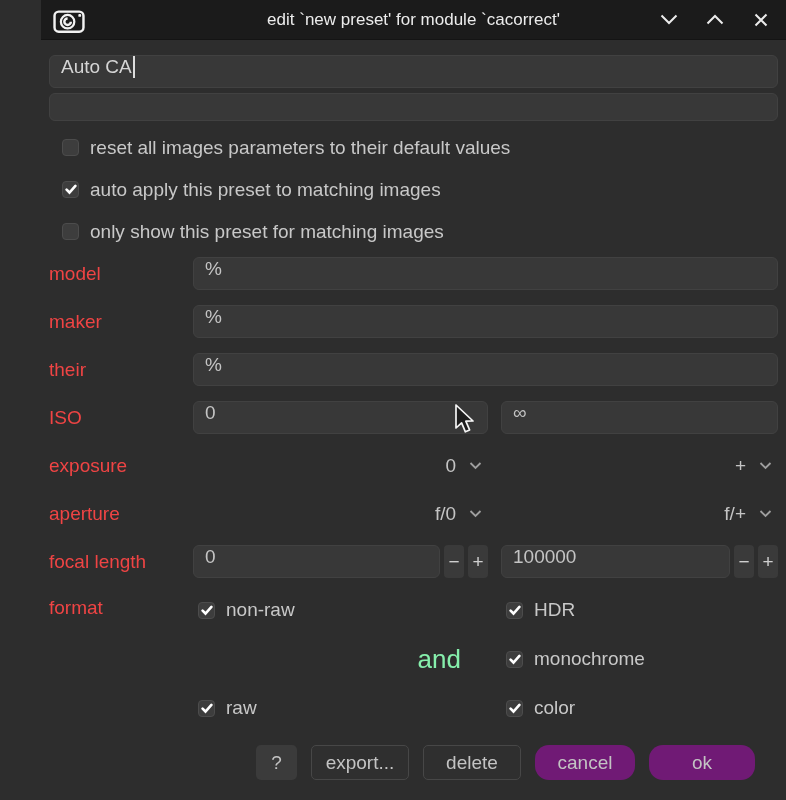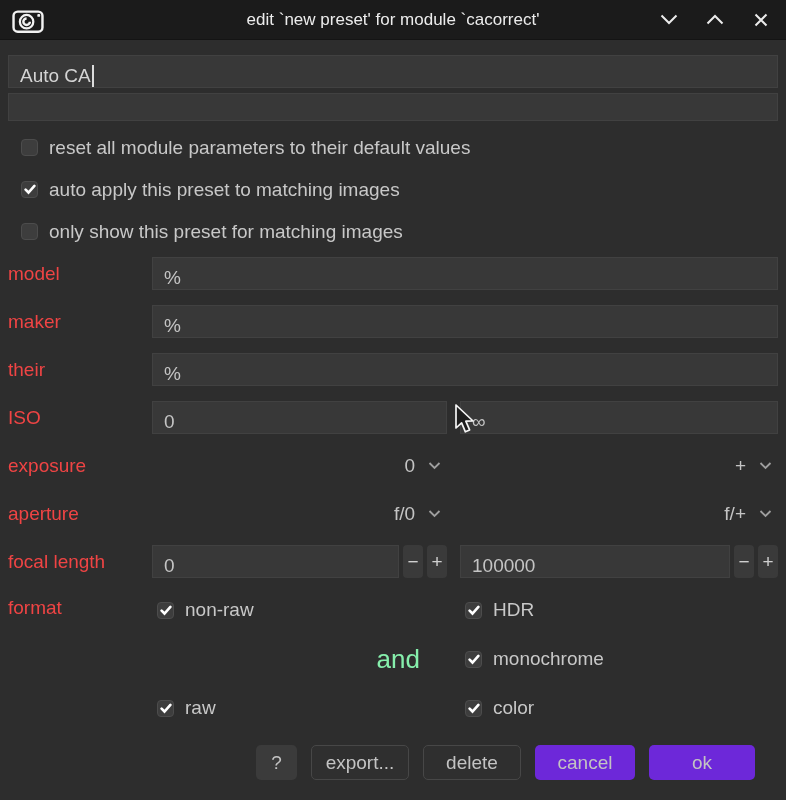--- a/index.html
+++ b/index.html
@@ -3,41 +3,41 @@
 <meta charset="utf-8">
 <style>
   * { margin:0; padding:0; box-sizing:border-box; }
   html,body { width:786px; height:800px; }
   body {
     font-family:"Liberation Sans", sans-serif;
     background:#2d2d2d; color:#c8c8c8;
     width:786px; height:800px; overflow:hidden; position:relative;
     -webkit-font-smoothing:antialiased;
   }
-  .window { width:786px; height:800px; display:flex; flex-direction:column; background:#2d2d2d; }
+  .window { width:786px; height:800px; display:flex; flex-direction:column; background:#2d2d2d;padding-left:41px; }
 
   
   .titlebar {
     height:40px; flex:0 0 40px; background:#1b1b1b; border-bottom:1px solid #141414;
     display:flex; align-items:center; position:relative; padding:0 10px;
   }
   .titlebar .app-icon { width:36px; height:30px; display:flex; align-items:center; justify-content:center; }
   .titlebar .title {
     position:absolute; left:0; right:0; text-align:center;
     font-size:17px; color:#ececec; pointer-events:none;
   }
   .win-controls { margin-left:auto; display:flex; align-items:center; gap:16px; z-index:2; }
   .win-btn { width:30px; height:30px; display:flex; align-items:center; justify-content:center; border-radius:4px; }
 
   
   .dialog-body { flex:1; padding:15px 8px 0 8px; display:flex; flex-direction:column; }
 
   .entry {
-    background:#383838; border:1px solid #414141; border-radius:0;
-    color:#c4c4c4; font-size:19px; display:flex; align-items:flex-end; padding:0 11px;
+    background:#383838; border:1px solid #414141; border-radius:6px;
+    color:#c4c4c4; font-size:19px; display:flex; align-items:flex-start; padding:0 11px;
   }
   .entry-name { height:33px; margin-bottom:5px; color:#d4d4d4; }
   .entry-desc { height:28px; margin-bottom:14px; }
   .caret { display:inline-block; width:2px; height:22px; background:#dcdcdc; margin-left:1px; }
 
   
   .cbrow { display:flex; align-items:center; height:25px; }
   .opt-row { margin-bottom:17px; padding-left:13px; }
   .cb {
     width:17px; height:17px; border-radius:4px; background:#3d3d3d;
@@ -80,21 +80,21 @@
   
   .btn-row { display:flex; justify-content:flex-end; align-items:center; gap:14px; margin-top:24px; padding-right:23px; }
   .btn {
     height:35px; border-radius:5px; font-size:19px; color:#c3c3c3;
     display:flex; align-items:center; justify-content:center;
   }
   .btn-plain { width:41px; background:#3b3b3b; }
   .btn-outline { background:#2f2f2f; border:1px solid #474747; }
   .btn-export { width:98px; }
   .btn-delete { width:98px; }
-  .btn-filled { background:#6d28d9; }
+  .btn-filled { background:#701a75;border-radius:14px; }
   .btn-cancel { width:100px; }
   .btn-ok { width:106px; }
 
   
   .mouse-cursor { position:absolute; left:452px; top:403px; z-index:10; pointer-events:none; }
 </style>
 </head>
 <body>
 
 <div class="window">
@@ -135,21 +135,21 @@
         <span class="caret"></span>
     </div>
     <div class="entry entry-desc">
       <span></span>
     </div>
 
     <div class="cbrow opt-row">
       <span class="cb">
         
       </span>
-      <span class="cblabel">reset all module parameters to their default values</span>
+      <span class="cblabel">reset all images parameters to their default values</span>
     </div>
     <div class="cbrow opt-row">
       <span class="cb checked">
         <svg width="12" height="11" viewBox="0 0 12 11">
             <path d="M1.6 5.6 L4.5 8.5 L10.4 1.9" stroke="#ffffff" stroke-width="2.6" fill="none" stroke-linecap="round"></path>
           </svg>
       </span>
       <span class="cblabel">auto apply this preset to matching images</span>
     </div>
     <div class="cbrow opt-row" style="margin-bottom:13px;">

